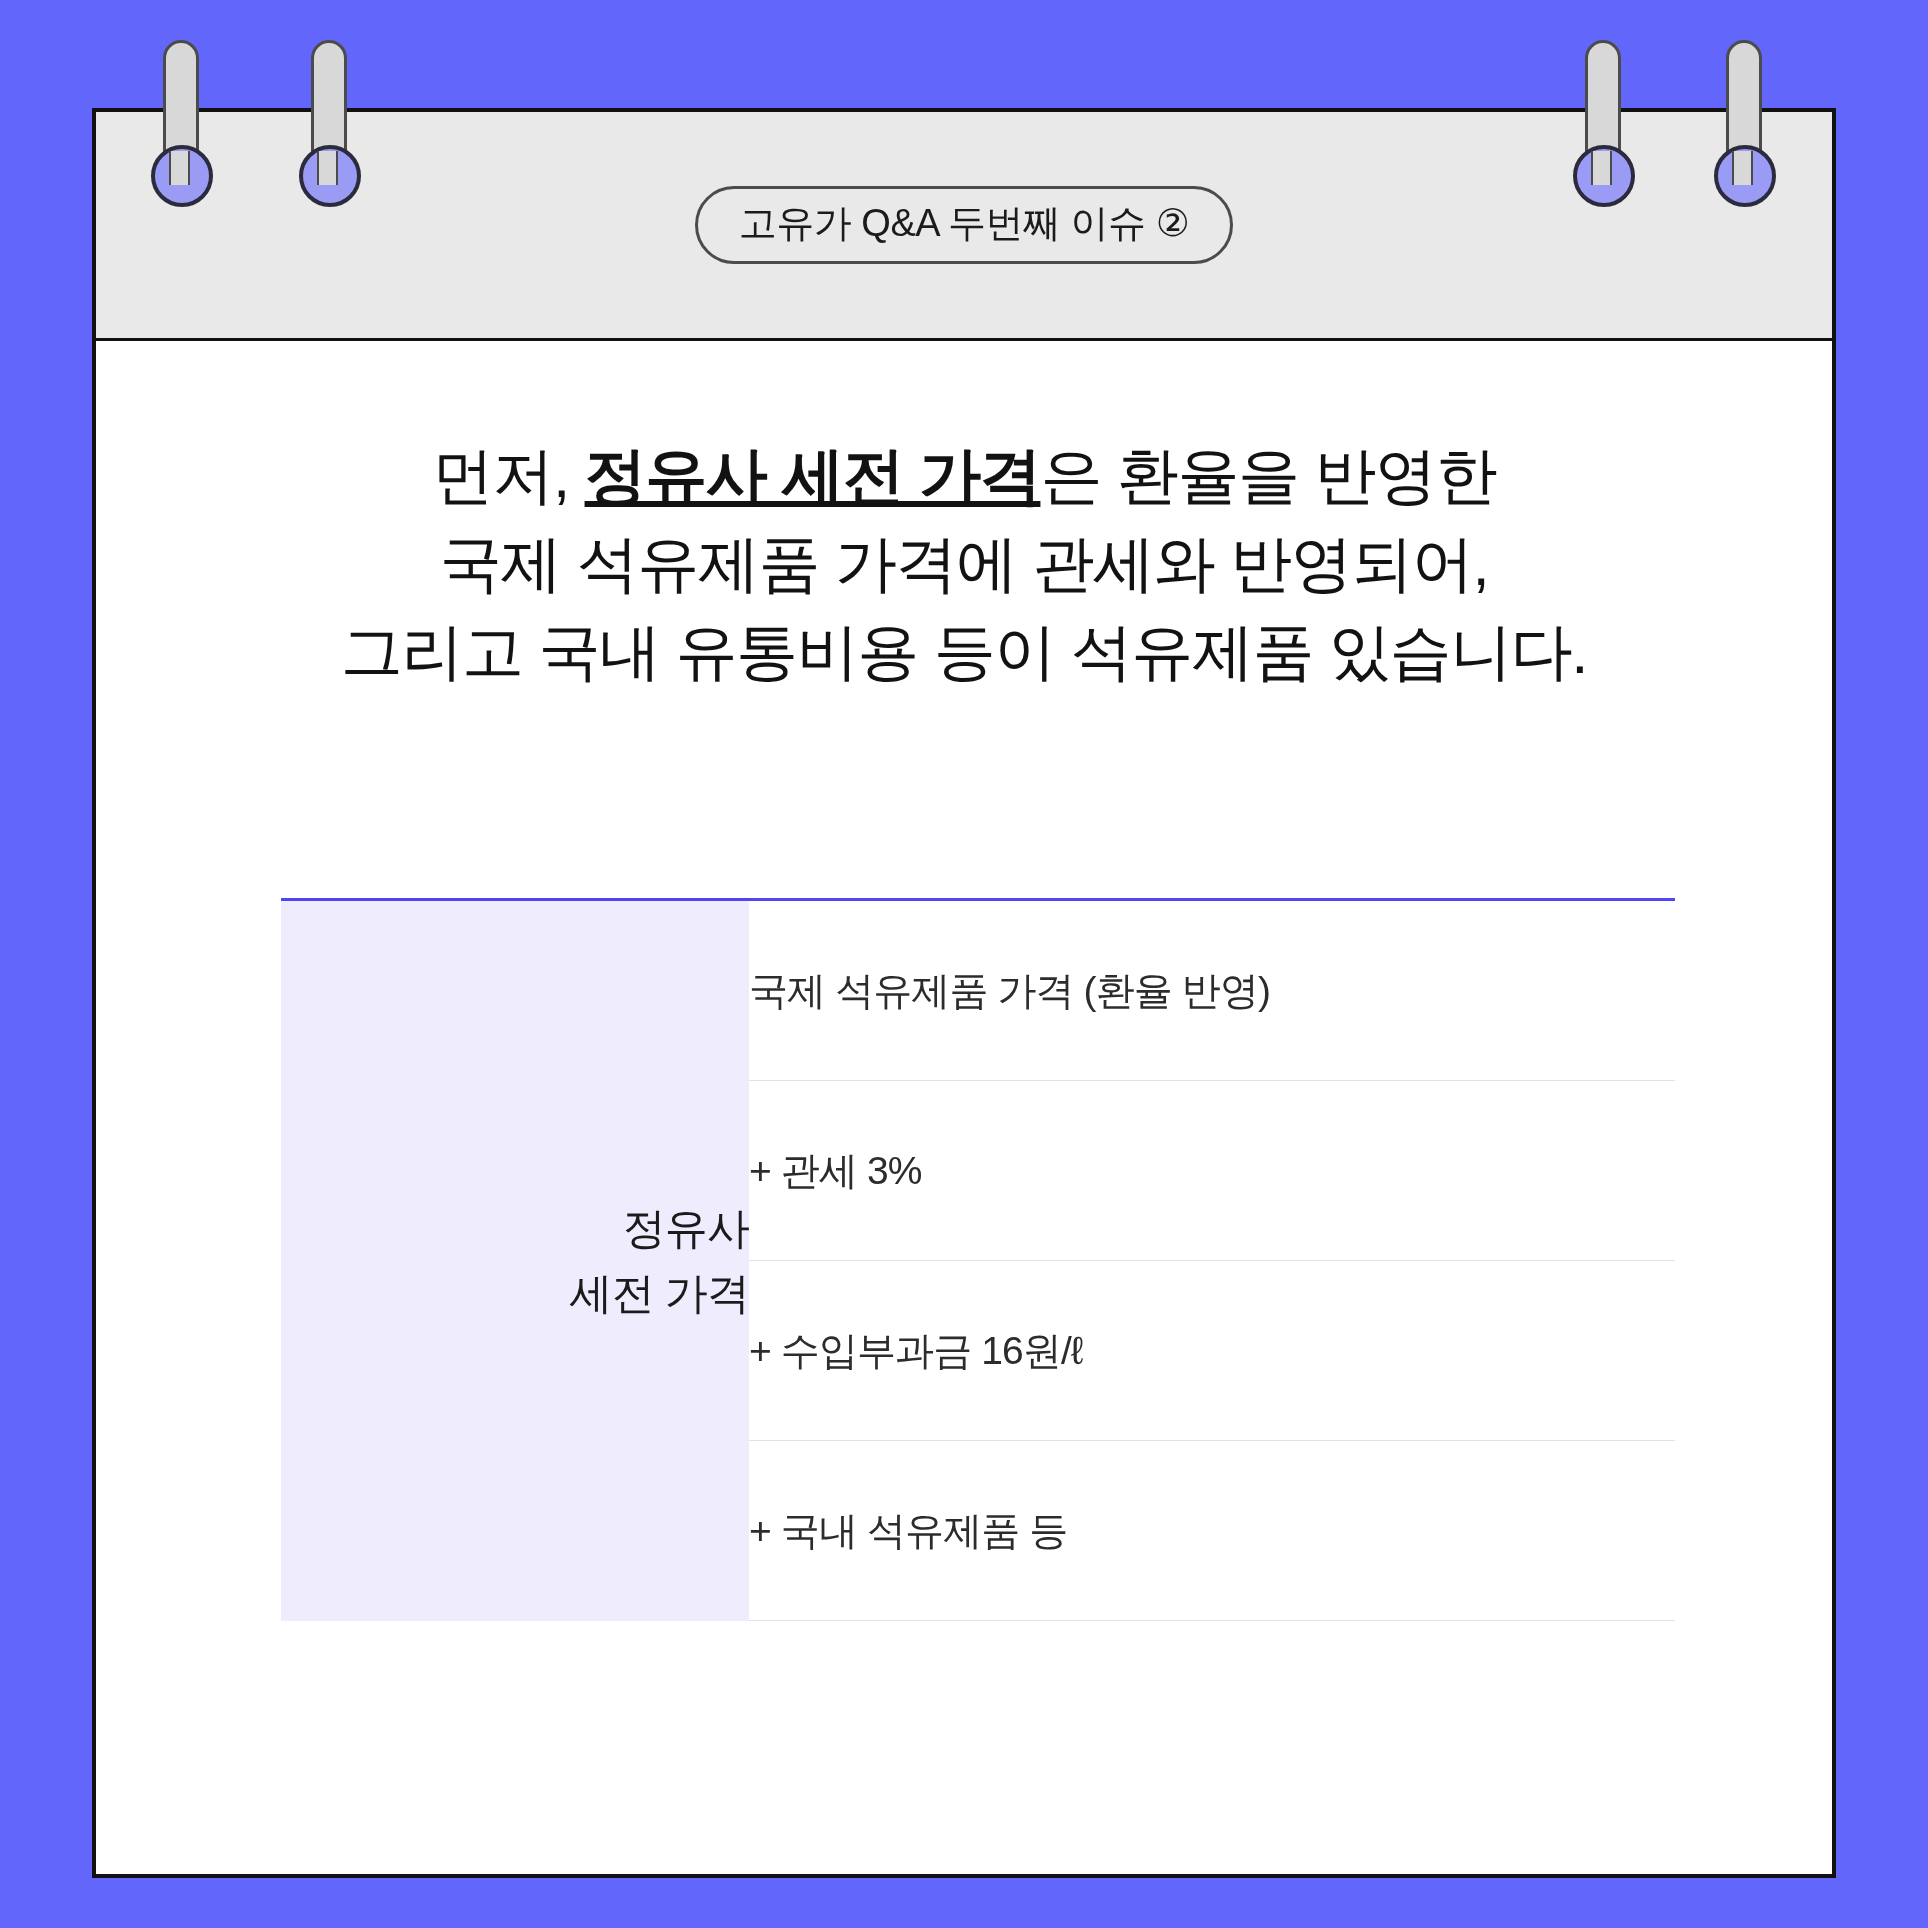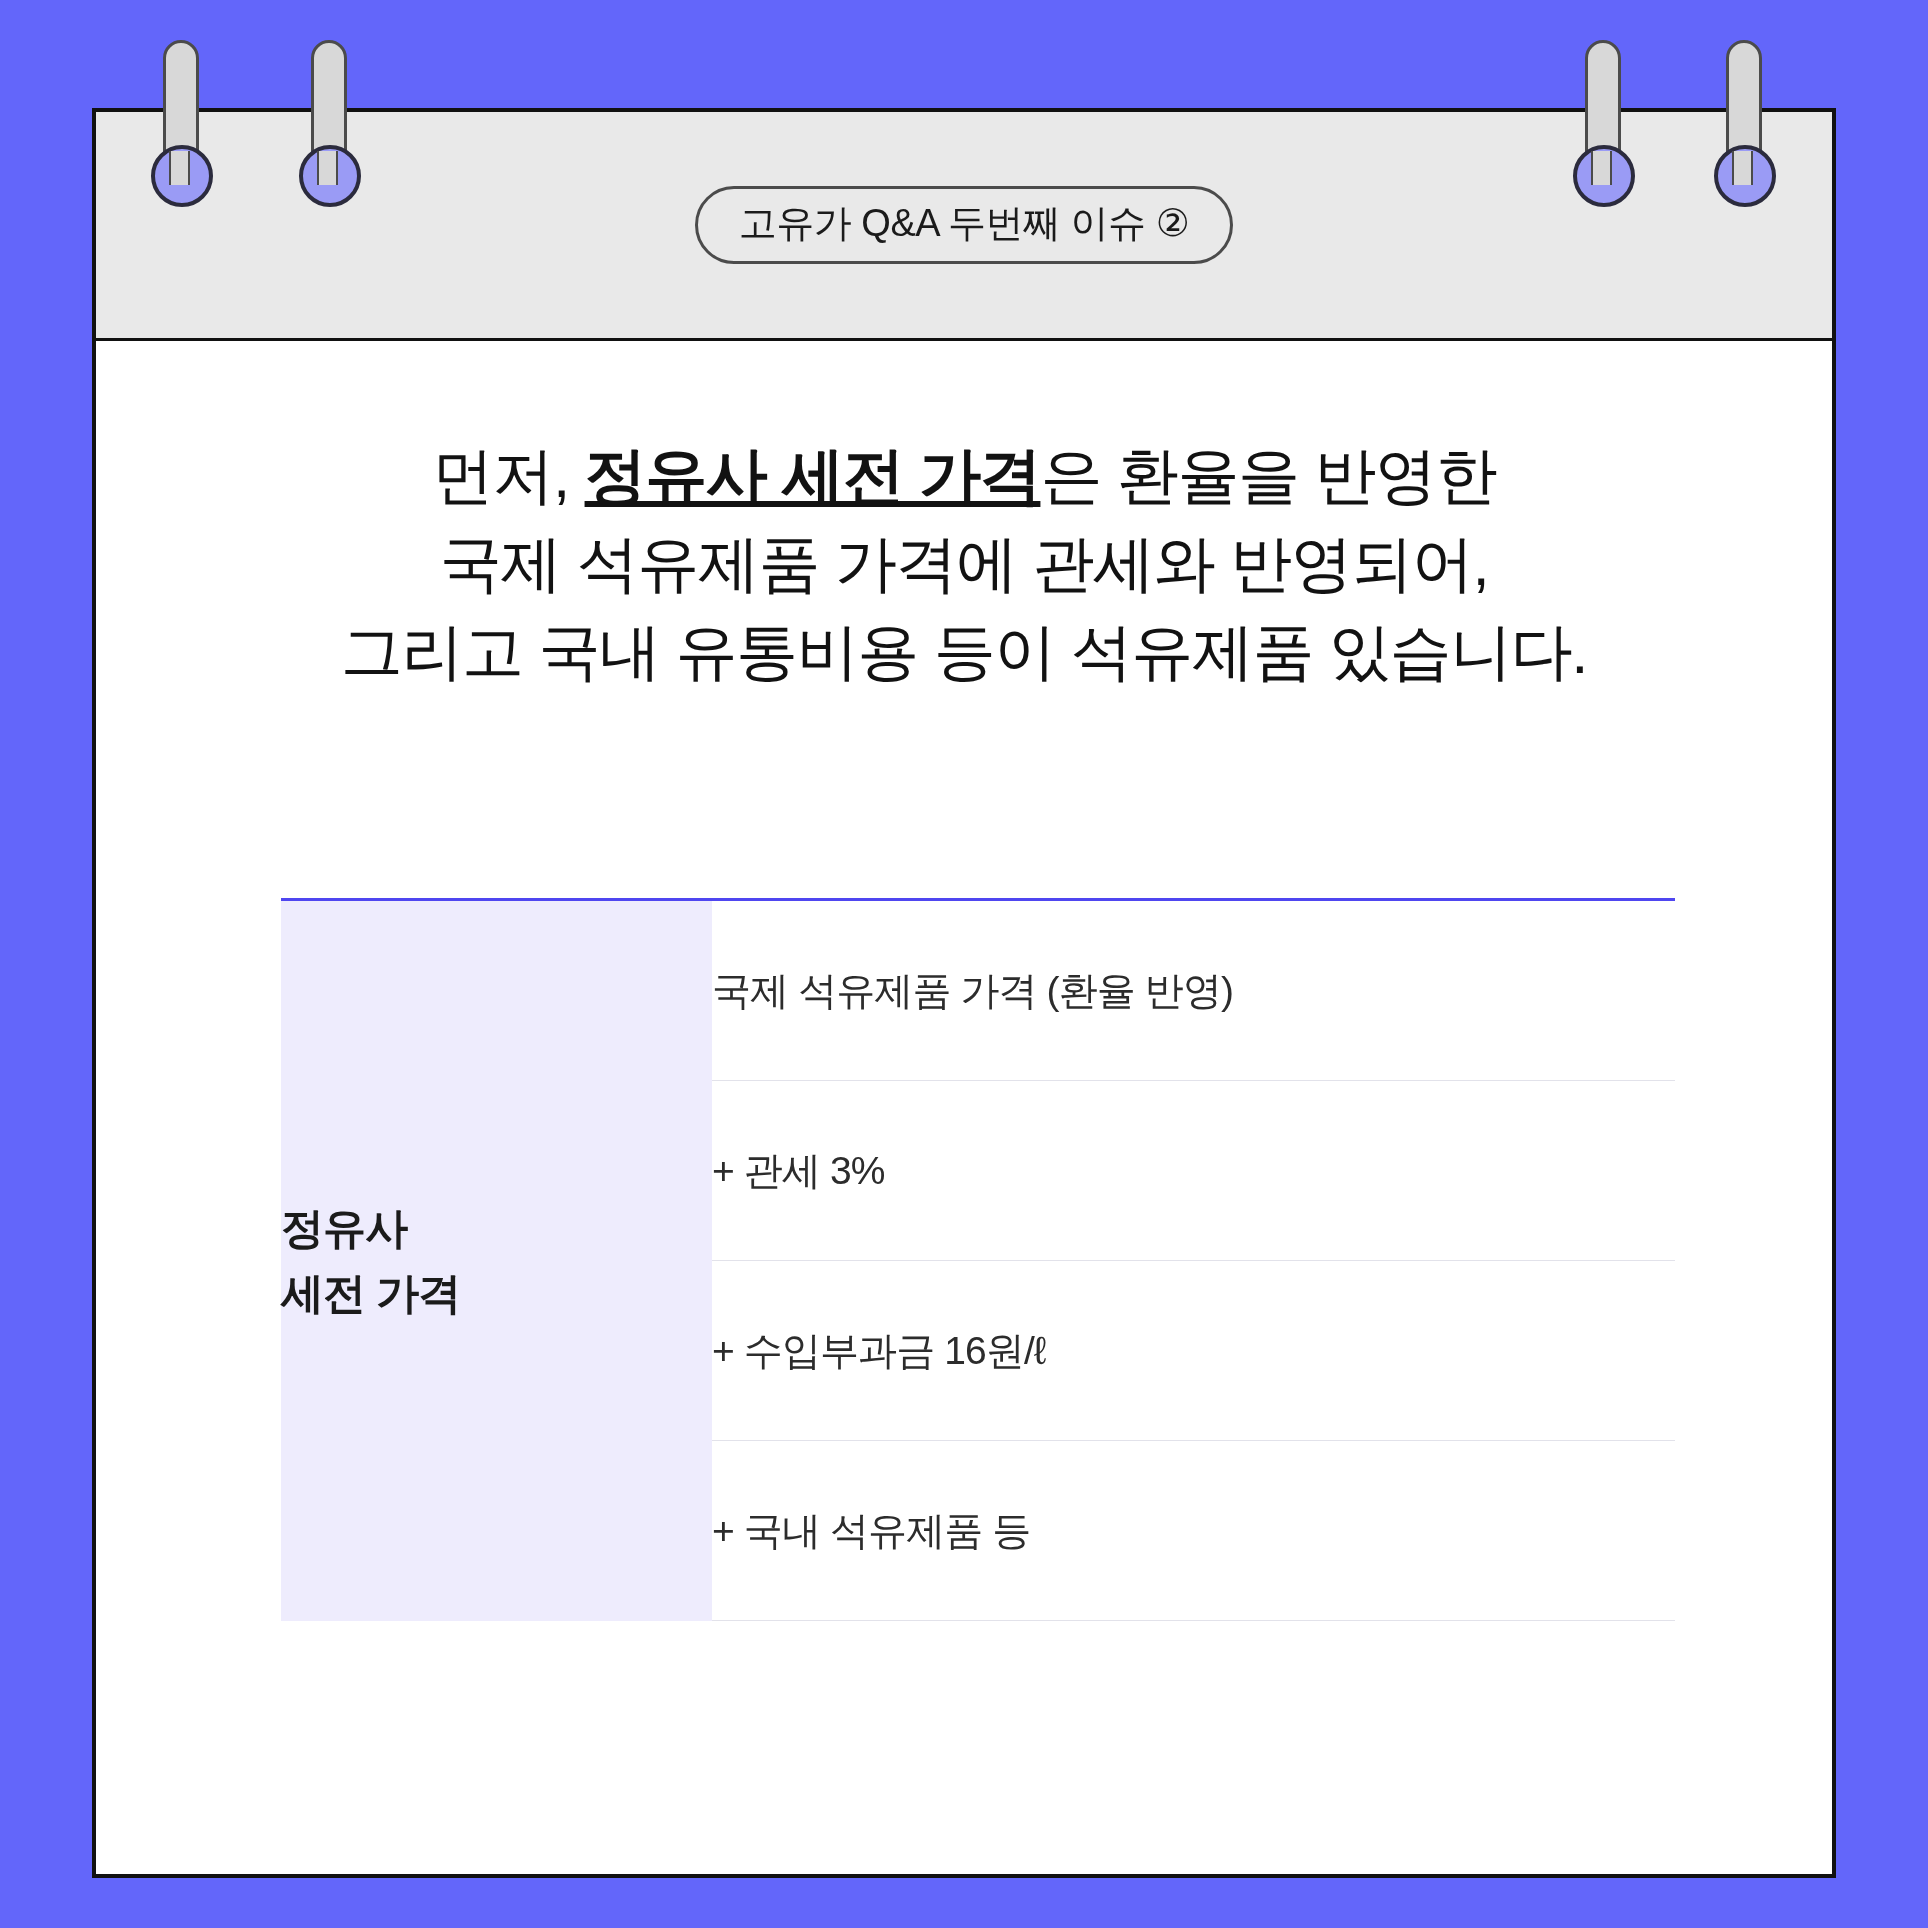--- a/index.html
+++ b/index.html
@@ -129,25 +129,25 @@
     width: 100%;
     border-collapse: collapse;
     border-top: 3.8px solid #4f46f0;
     table-layout: fixed;
   }
   .table td {
     border-bottom: 1.9px solid #e2e2ea;
     padding: 0;
   }
   .label-cell {
-    width: 431px;
+    width: 468px;
     background: #eeecfd;
-    text-align: left;
+    text-align: right;
     font-size: 43px;
-    font-weight: 700;
+    font-weight: 400;
     color: #1b1b1b;
     line-height: 1.5;
     letter-spacing: -0.9px;
     border-bottom: 1.9px solid #eeecfd !important;
   }
   .value-cell {
     height: 179px;
     font-size: 39px;
     color: #2c2c2c;
     letter-spacing: -0.9px;

